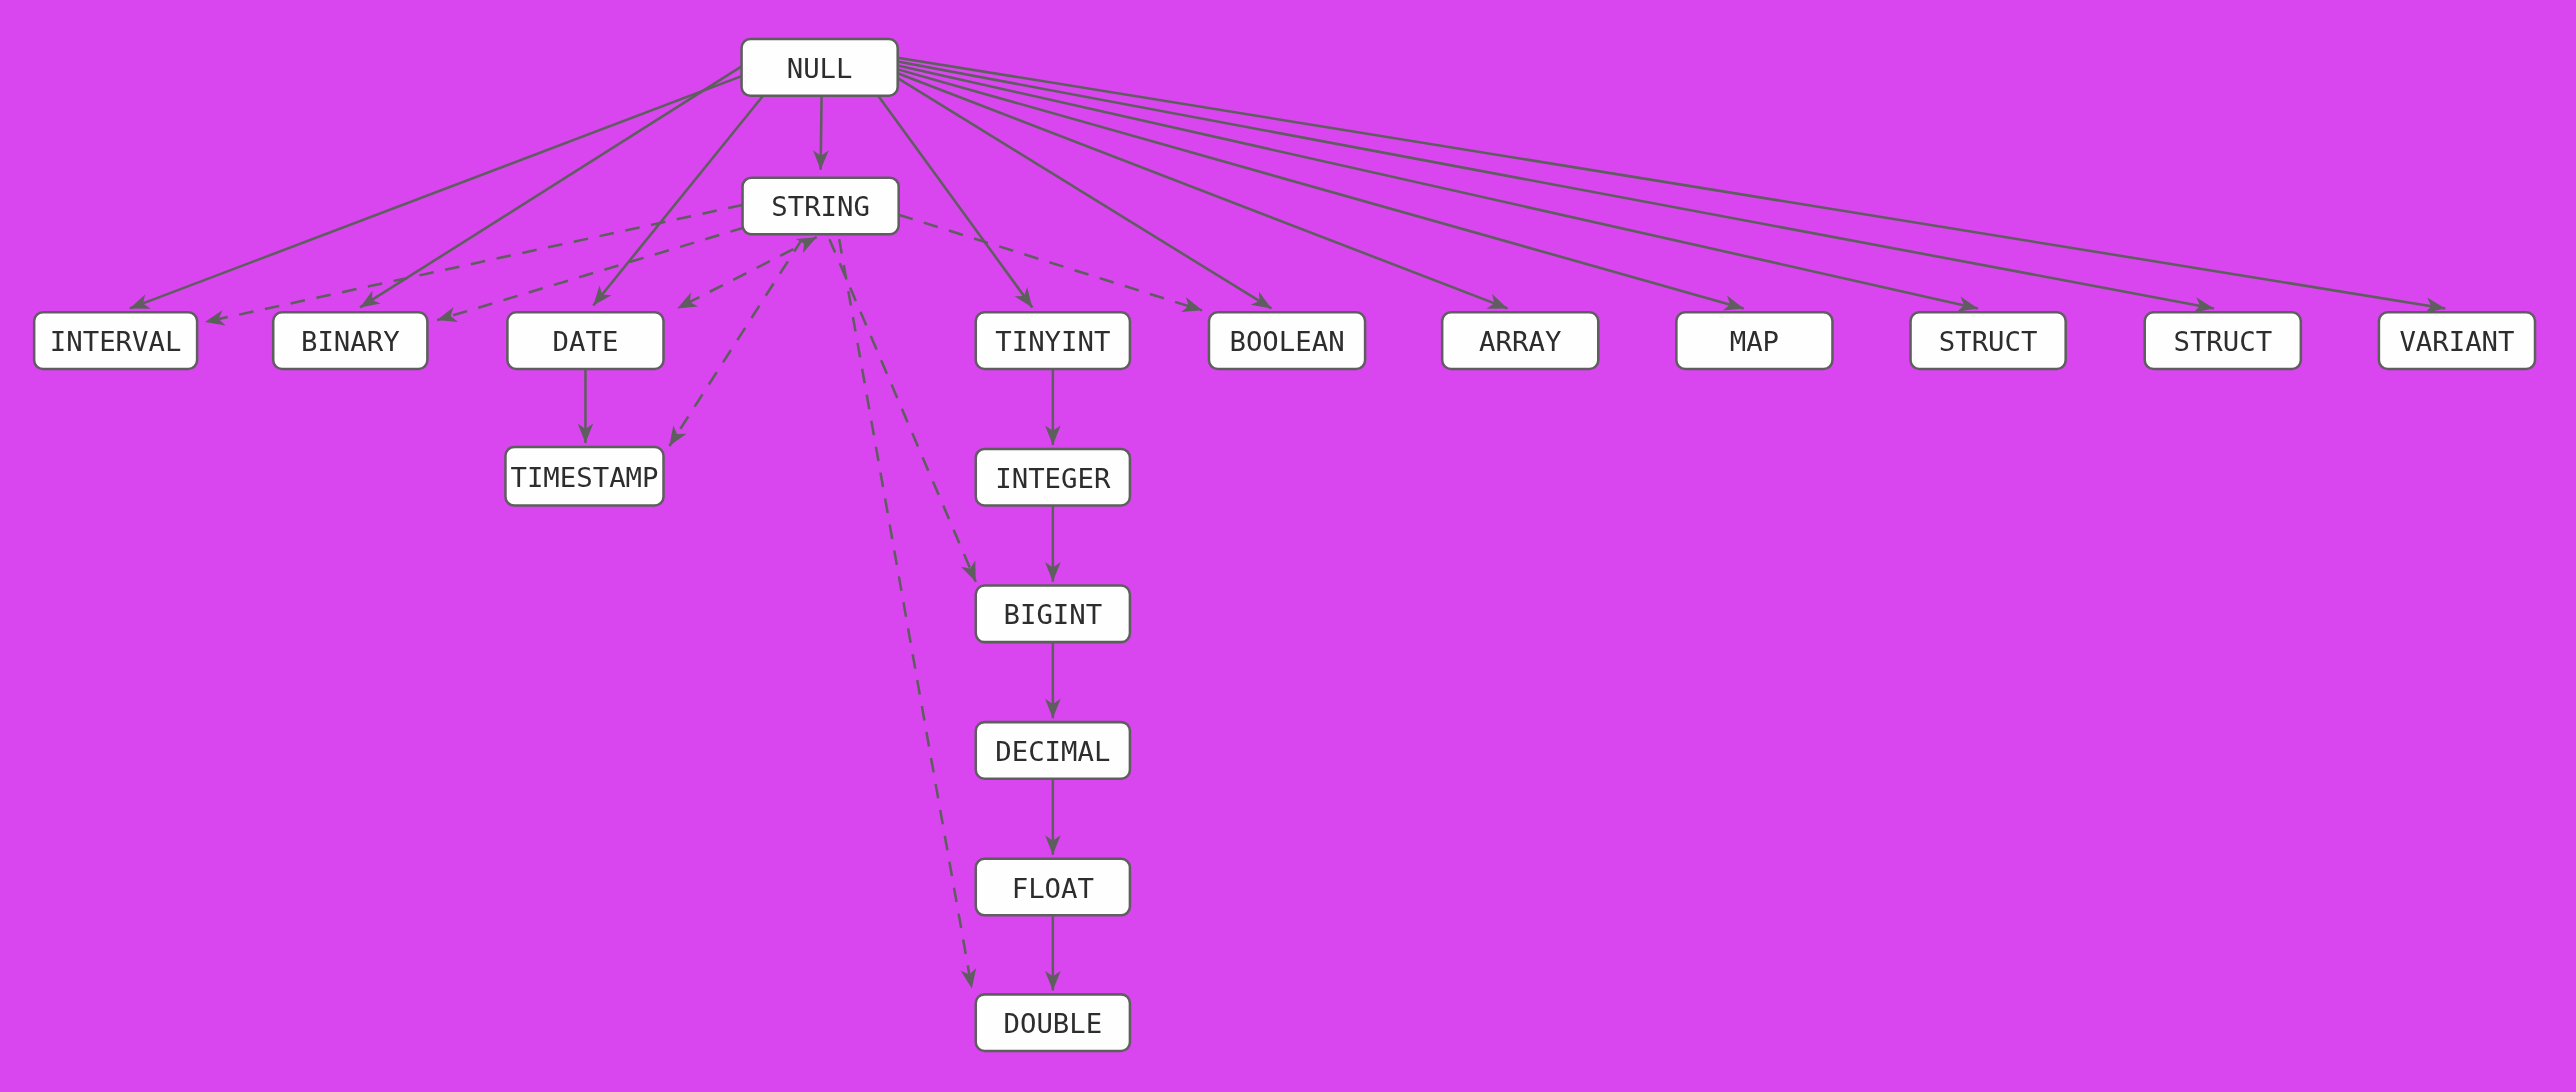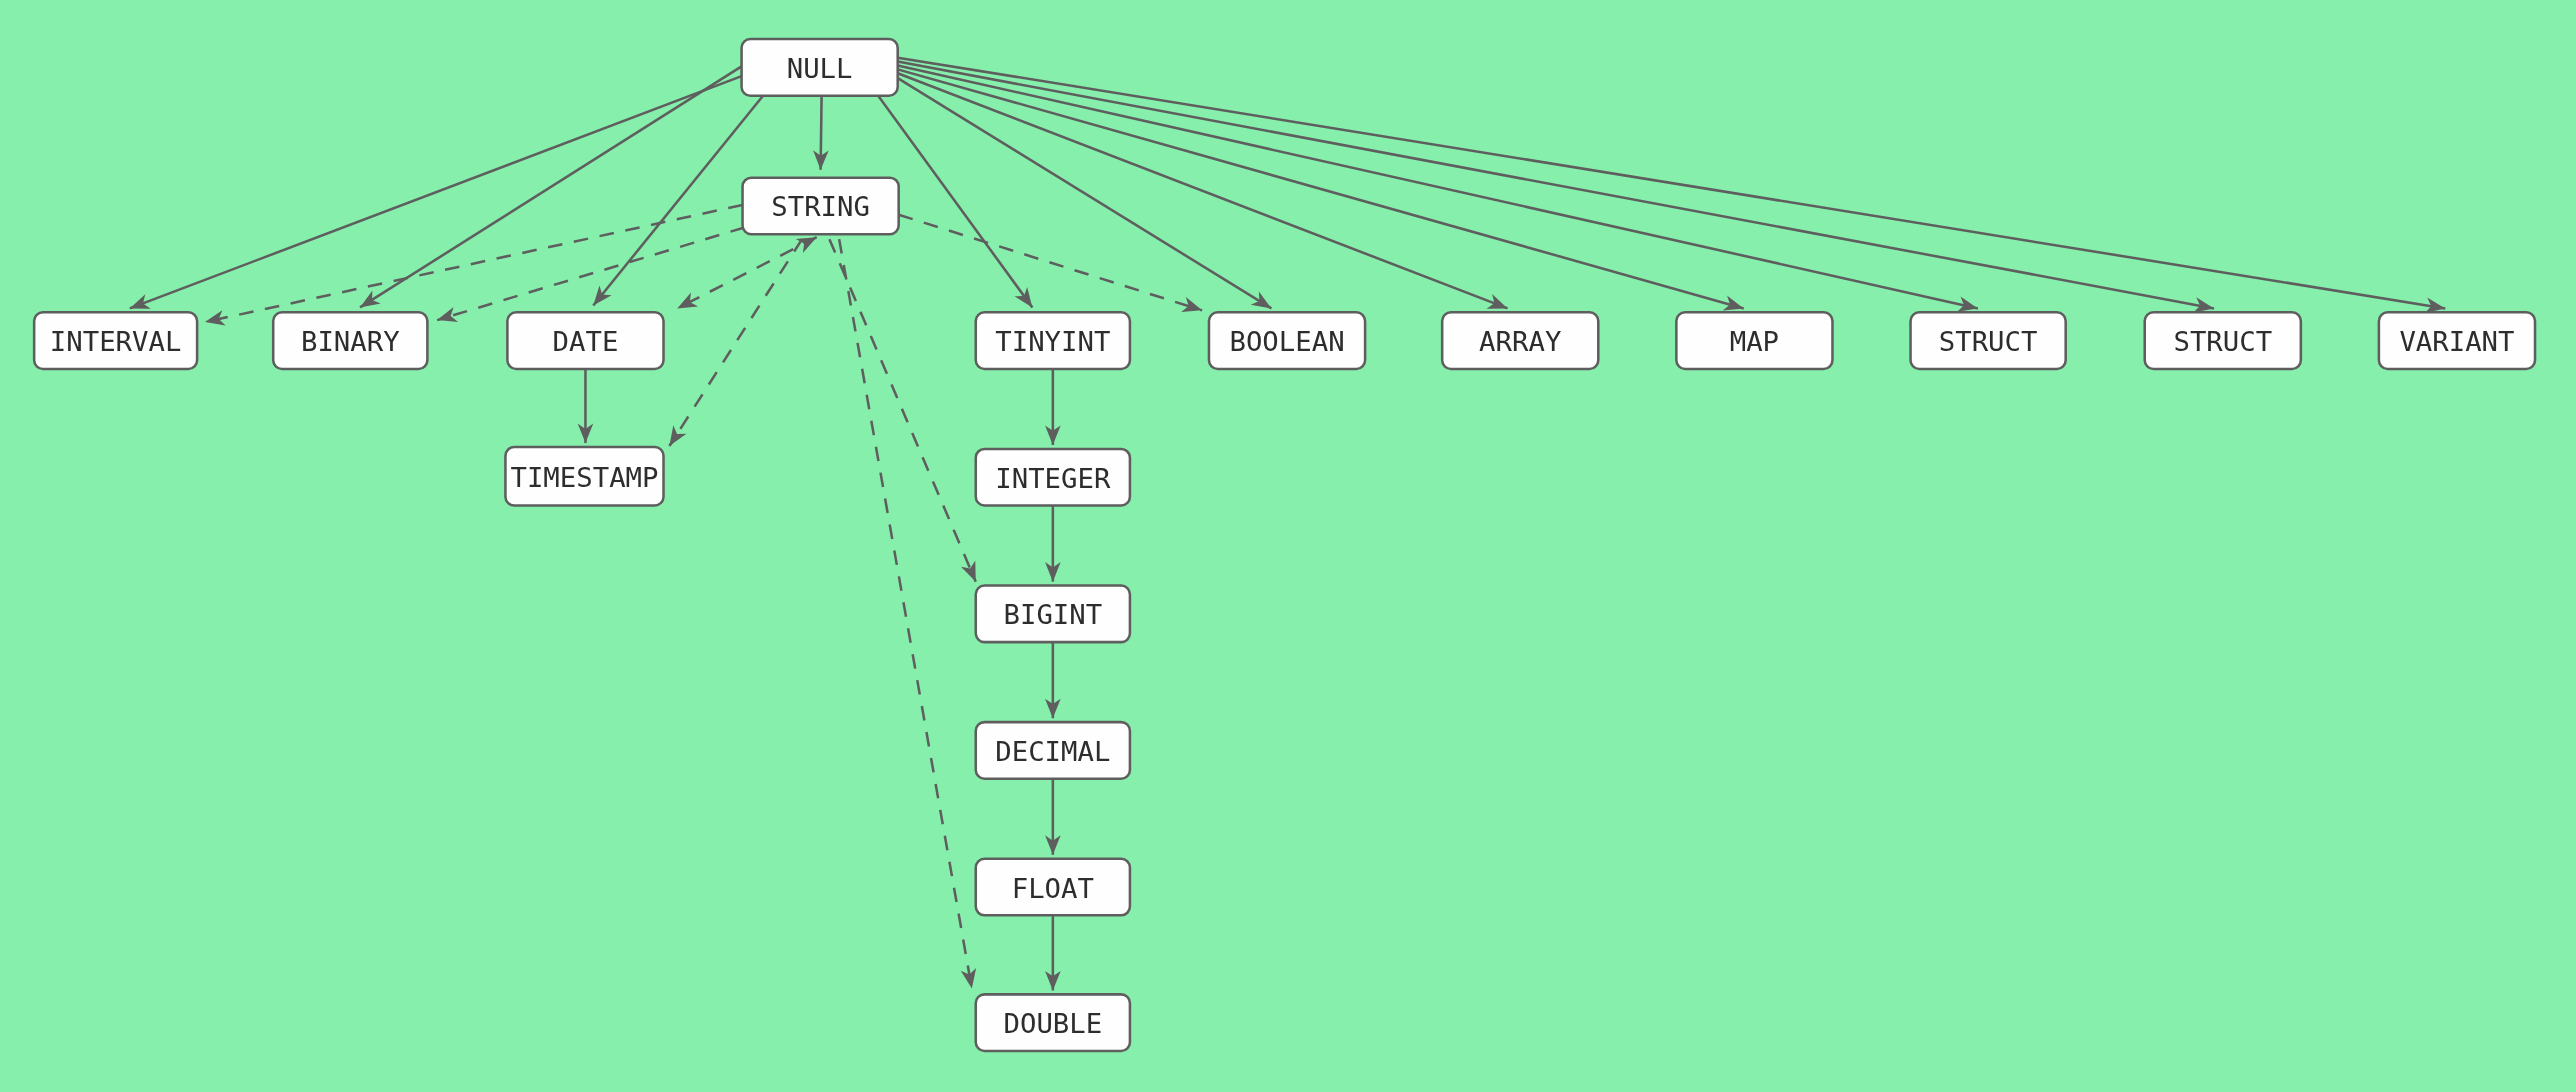--- a/index.html
+++ b/index.html
@@ -4,21 +4,21 @@
 <style>
   html, body {
     margin: 0;
     padding: 0;
     background: #ffffff;
   }
   .diagram-canvas {
     position: relative;
     width: 2576px;
     height: 1093px;
-    background: #86efac;
+    background: #d946ef;
     font-family: "DejaVu Sans Mono", "Liberation Mono", monospace;
   }
   svg { display: block; }
   .edge {
     fill: none;
     stroke-width: 2.6px;
   }
   .edge.dashed {
     stroke-dasharray: 15 12;
   }

